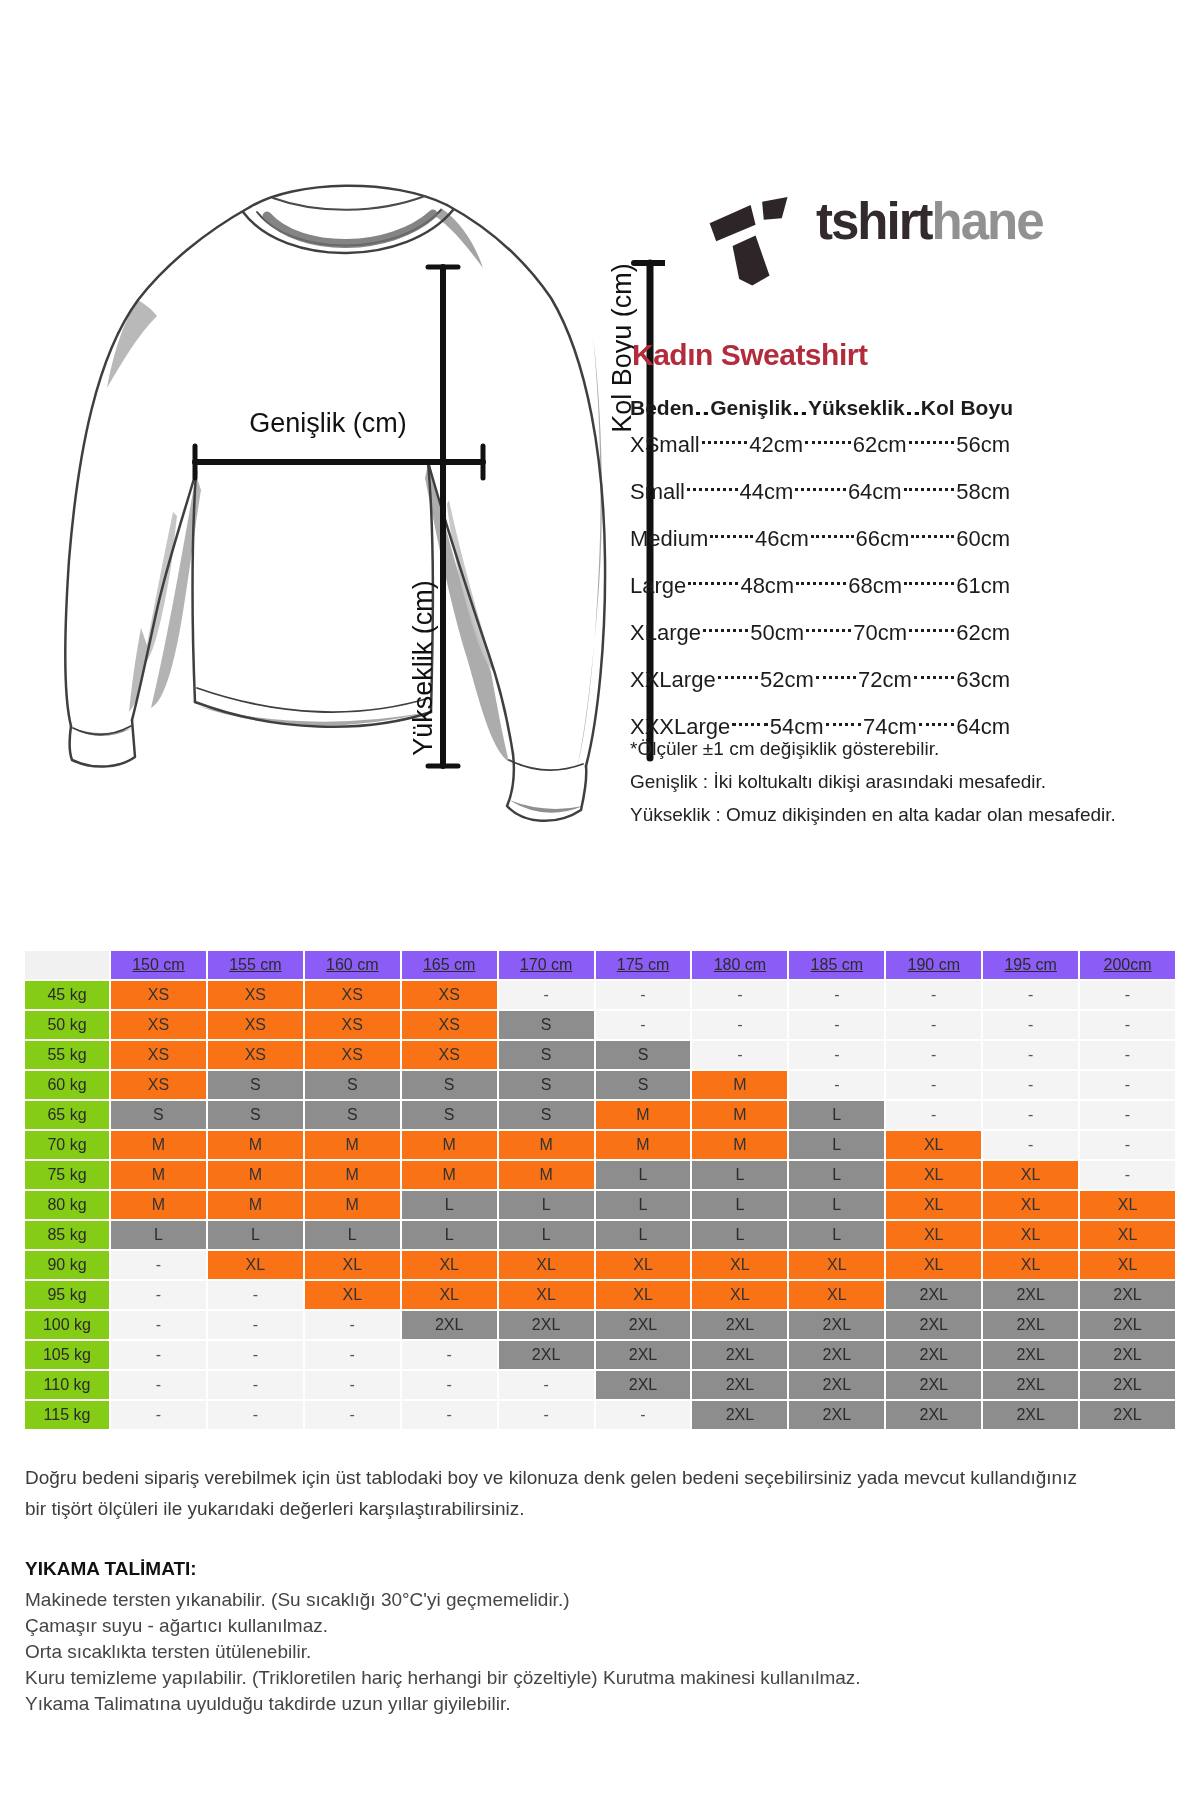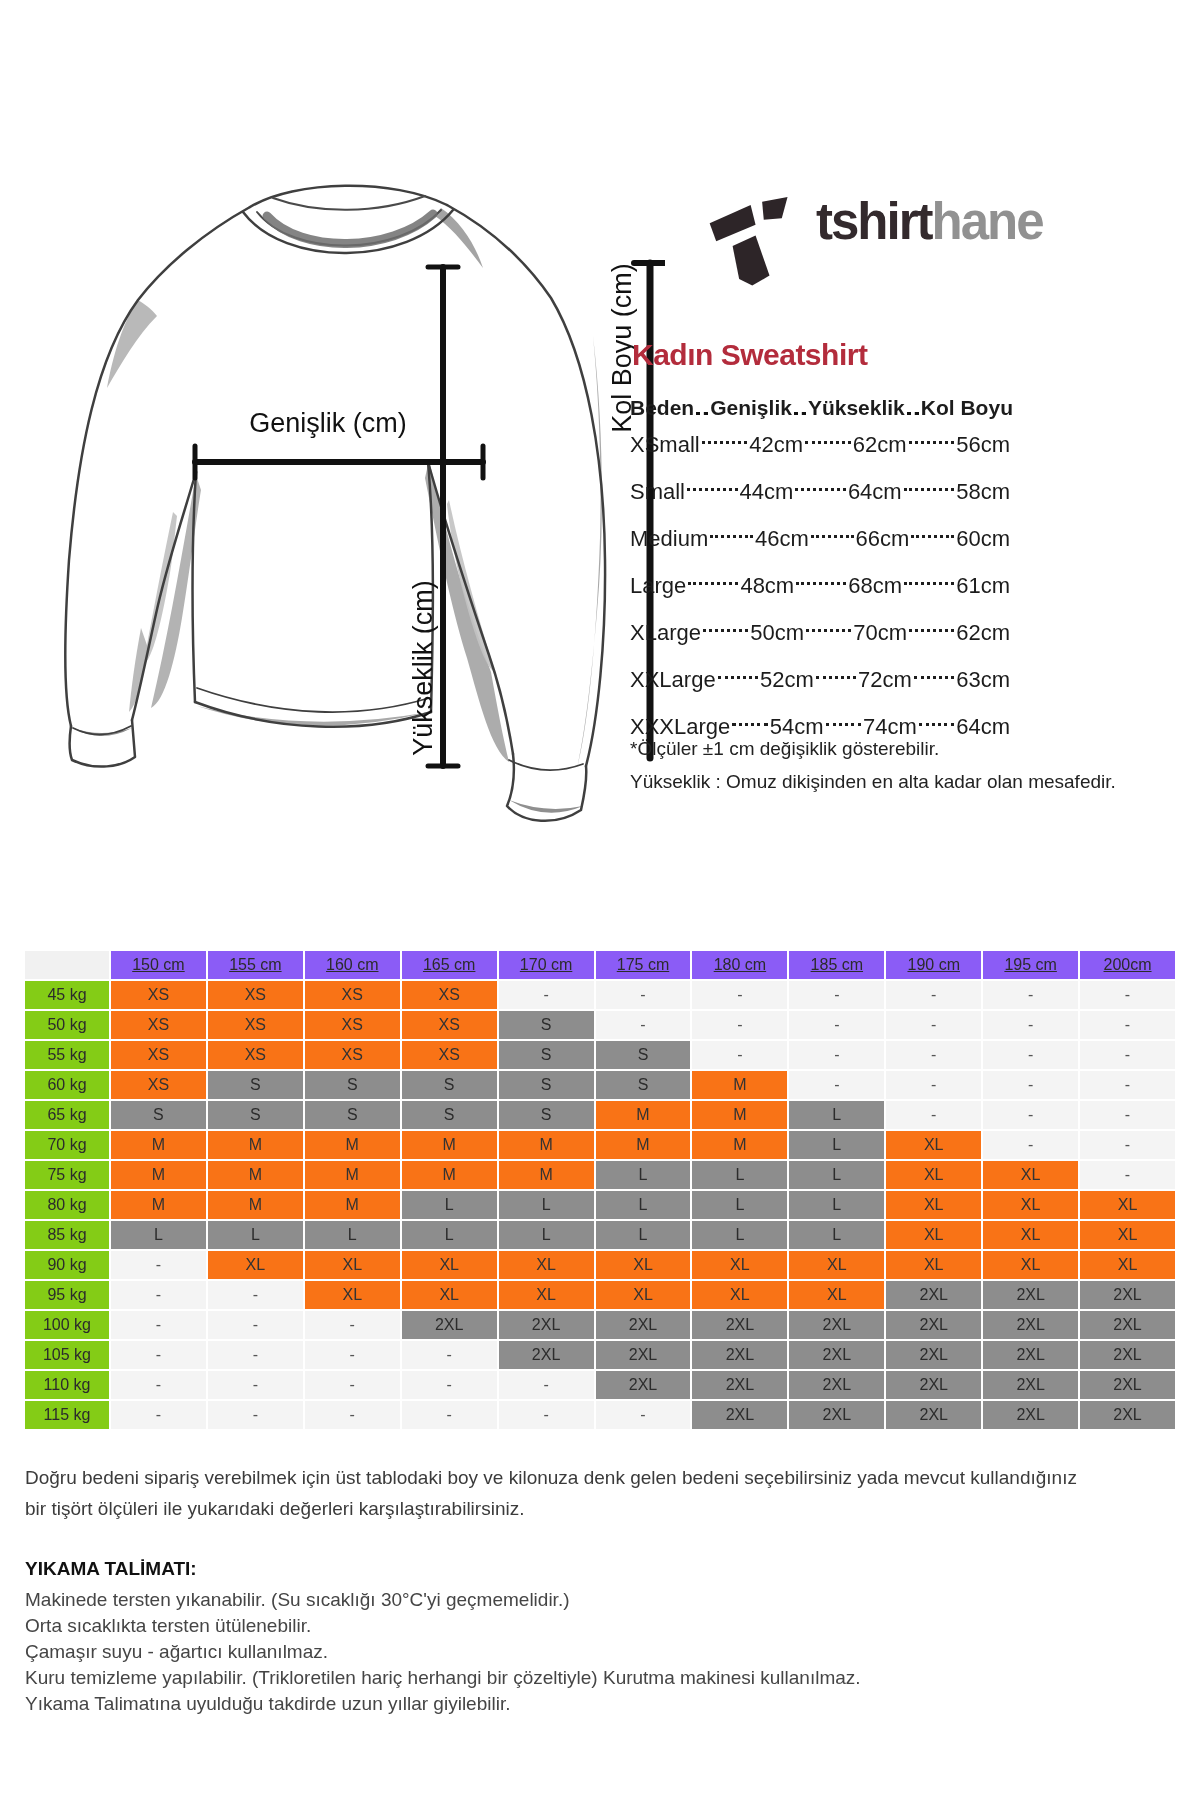--- a/index.html
+++ b/index.html
@@ -187,20 +187,21 @@
         <span class="leader"></span>
         <span>74cm</span>
         <span class="leader"></span>
         <span>64cm</span>
       </div>
     </div>
 </div>
 
 <div class="notes">
   <div>*Ölçüler ±1 cm değişiklik gösterebilir.</div>
+  <div>Genişlik : İki koltukaltı dikişi arasındaki mesafedir.</div>
   <div>Yükseklik : Omuz dikişinden en alta kadar olan mesafedir.</div>
 </div>
 
 <div class="matrix" id="matrix-grid">
     <div class="mc corner"></div>
     <div class="mc h">150 cm</div>
     <div class="mc h">155 cm</div>
     <div class="mc h">160 cm</div>
     <div class="mc h">165 cm</div>
     <div class="mc h">170 cm</div>
@@ -394,18 +395,18 @@
 
 <div class="bottom-text" id="bottom-paragraph">
     <div>Doğru bedeni sipariş verebilmek için üst tablodaki  boy ve kilonuza denk gelen bedeni seçebilirsiniz yada mevcut kullandığınız</div>
     <div>bir tişört ölçüleri ile yukarıdaki değerleri karşılaştırabilirsiniz.</div>
   </div>
 
 <div class="care">
   <div class="care-title">YIKAMA TALİMATI:</div>
   <div id="care-lines">
       <div class="care-line">Makinede tersten yıkanabilir. (Su sıcaklığı 30°C'yi geçmemelidir.)</div>
+      <div class="care-line">Çamaşır suyu - ağartıcı kullanılmaz.</div>
       <div class="care-line">Orta sıcaklıkta tersten ütülenebilir.</div>
-      <div class="care-line">Çamaşır suyu - ağartıcı kullanılmaz.</div>
       <div class="care-line">Kuru temizleme yapılabilir. (Trikloretilen hariç herhangi bir çözeltiyle) Kurutma makinesi kullanılmaz.</div>
       <div class="care-line">Yıkama Talimatına uyulduğu takdirde uzun yıllar giyilebilir.</div>
     </div>
 </div>
 
 </body></html>

